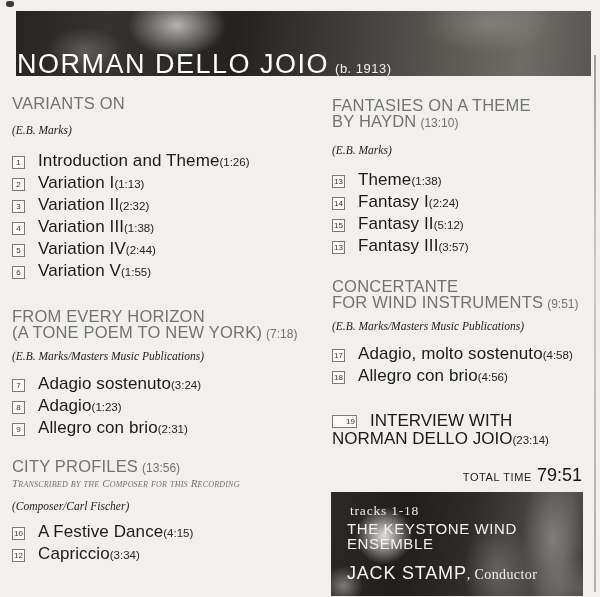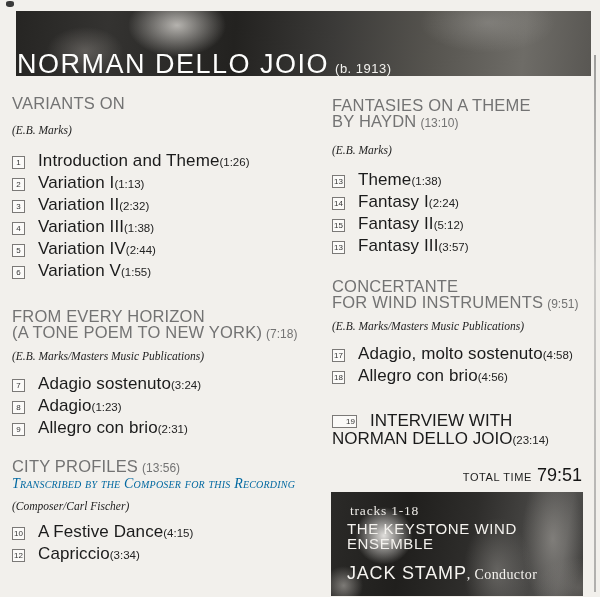--- a/index.html
+++ b/index.html
@@ -33,21 +33,21 @@
 
   .stitle{
     margin:0; font-size:16.5px; line-height:16px; font-weight:400;
     letter-spacing:.2px; color:#737373;
   }
   .tline{display:block;}
   .tline .sdur{display:inline;}
   .sdur{font-size:12px; letter-spacing:0; margin-left:4px;}
   .note{
     font-family:"Liberation Serif", serif; font-style:italic; font-variant:small-caps;
-    font-size:14px; line-height:13px; color:#0369a1; margin-top:1px; letter-spacing:.2px;
+    font-size:11px; line-height:13px; color:#737373; margin-top:1px; letter-spacing:.2px;
   }
   .pub{
     font-family:"Liberation Serif", serif; font-style:italic;
     font-size:11.5px; color:#222; margin-top:13px;
   }
   ul.tracks{list-style:none; margin:15px 0 0 0; padding:0;}
   .track{display:flex; align-items:baseline; height:22px;}
   .tnum{
     flex:0 0 auto; width:11px; height:11px; border:1px solid #7b7977;
     background:#fbfaf8; color:#333; font-size:8px; line-height:11px;

